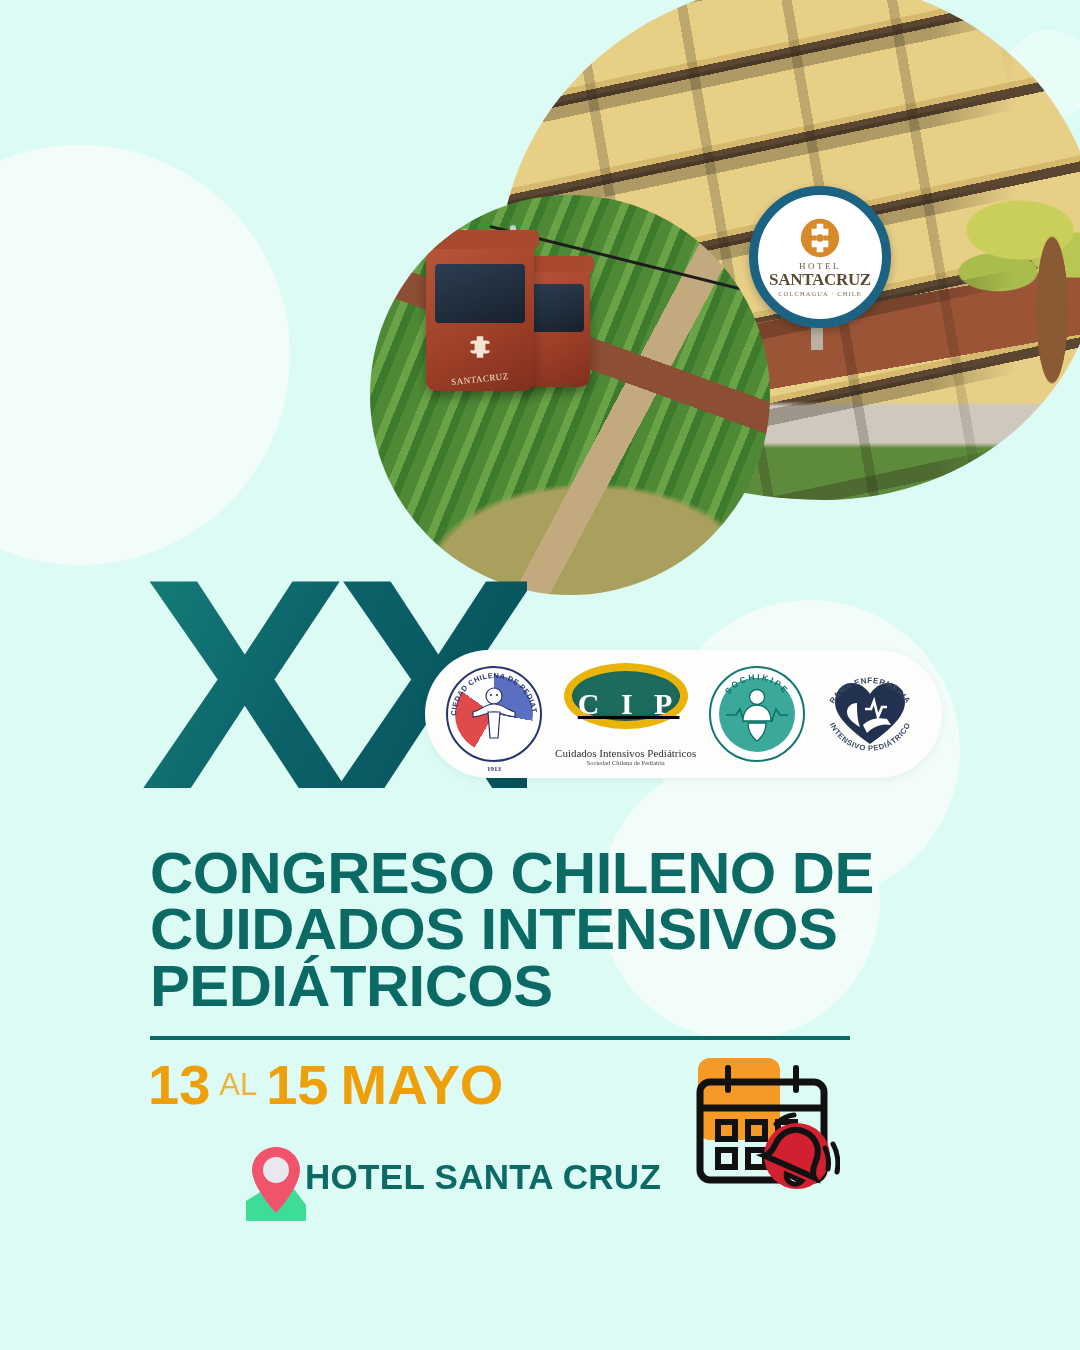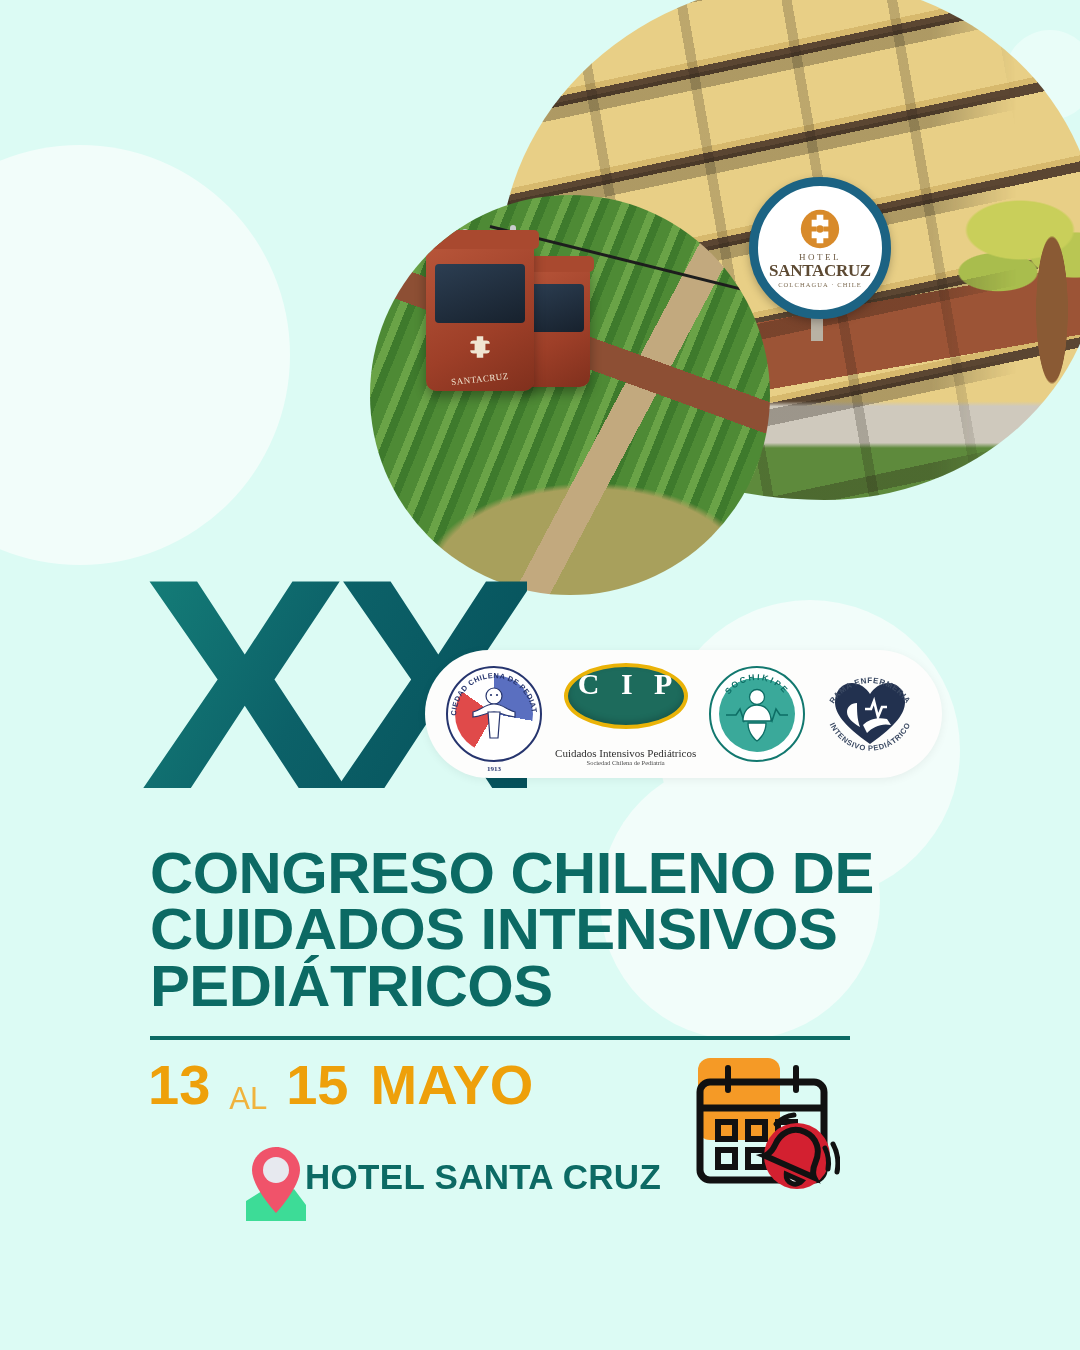--- a/index.html
+++ b/index.html
@@ -121,21 +121,21 @@
   }
   .cable {
     position:absolute; height:3px;
     background:#1d1d1d; transform-origin:left center;
   }
   .hanger {
     position:absolute; width:6px; background:#c9ccce; border-radius:3px;
   }
 
   
-  .badge-sign { position:absolute; left:379px; top:197px; width:146px; height:160px; }
+  .badge-sign { position:absolute; left:379px; top:206px; width:146px; height:160px; }
   .badge-post {
     position:absolute; left:62px; top:118px; width:12px; height:46px;
     background:#b9b2a4;
   }
   .badge-disc {
     position:absolute; left:0; top:0; width:142px; height:142px;
     border-radius:50%;
     background:#ffffff;
     border:9px solid #1c6383;
     display:flex; flex-direction:column;
@@ -204,23 +204,24 @@
     position:absolute; left:50%; bottom:-11px; transform:translateX(-50%);
     font-size:7px; color:#26356e; font-weight:bold;
     font-family:"Liberation Serif", serif;
   }
 
   
   .logo-cip { display:flex; flex-direction:column; align-items:center; width:140px; }
   .cip-oval {
     width:124px; height:66px; border-radius:50%;
     background:#1d6b5c;
-    border:4px solid #eab308;
-    display:flex; align-items:flex-start; justify-content:center;
+    border:8px solid #eab308;
+    display:flex; align-items:flex-end; justify-content:center;
     box-shadow:inset 0 -3px 6px rgba(0,0,0,.18);
+    text-decoration:underline;
   }
   .cip-letters {
     font-size:30px; font-weight:bold; letter-spacing:7px; color:#ffffff;
     font-family:"Liberation Serif", serif; padding-left:6px;
   }
   .cip-sub1 {
     font-size:11px; color:#2f2f2f; margin-top:18px; white-space:nowrap;
     font-family:"Liberation Serif", serif;
   }
   .cip-sub2 {
@@ -255,21 +256,21 @@
 
   
   .rule {
     position:absolute; left:150px; top:1036px; width:700px; height:4px;
     background:#0c6a64;
   }
 
   
   .dateline {
     position:absolute; left:148px; top:1052px;
-    display:flex; align-items:flex-end; gap:10px;
+    display:flex; align-items:center; gap:0;
     font-family:"Liberation Sans", sans-serif;
     white-space:nowrap;
   }
   .d-strong { font-size:56px; font-weight:bold; color:#edа300; }
   .d-strong { color:#eea00a; }
   .d-al     { font-size:31px; font-weight:normal; color:#f0b33d; padding:0 9px; }
   .d-month  { font-size:56px; font-weight:bold; color:#eea00a; padding-left:12px; }
   .d-year   { font-size:56px; font-weight:normal; color:#f0ab1e; padding-left:13px; }
 
   

